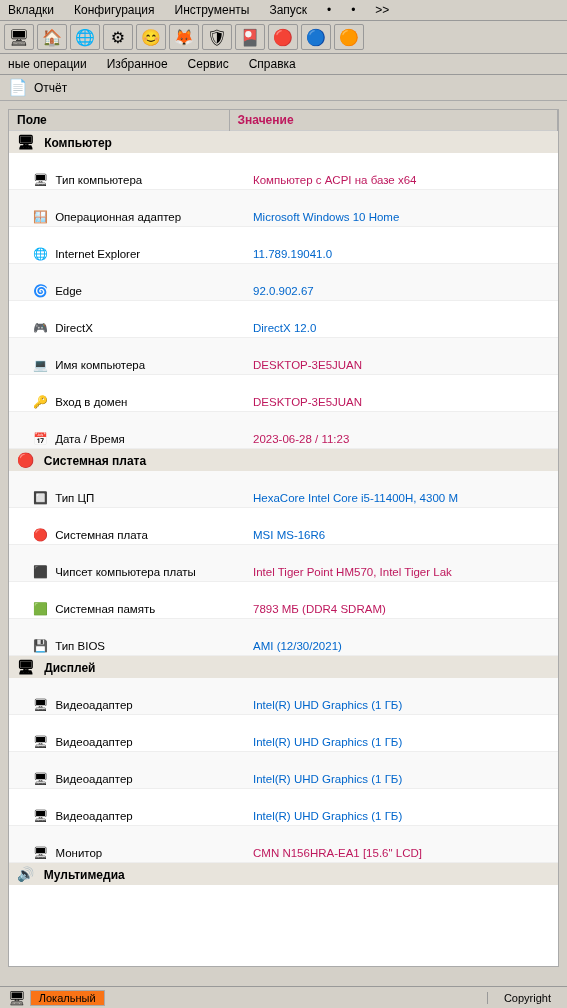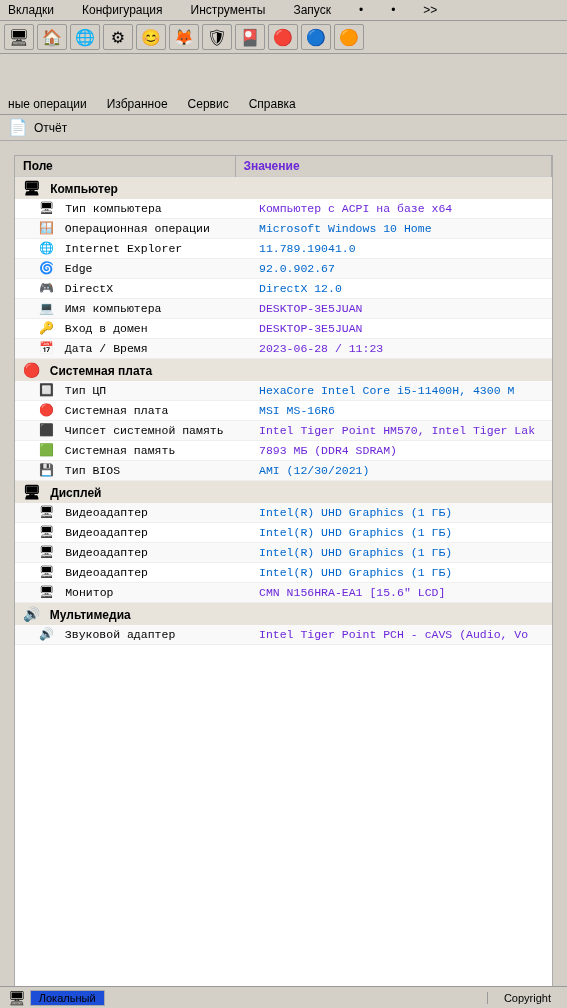--- a/index.html
+++ b/index.html
@@ -11,21 +11,21 @@
       font-size: 12px;
       color: #000;
       overflow: hidden;
     }
 
     
     .menu-bar {
       background: #d4d0c8;
       padding: 2px 4px;
       display: flex;
-      gap: 20px;
+      gap: 12px;
       border-bottom: 1px solid #999;
       font-size: 12px;
     }
     .menu-bar span {
       cursor: pointer;
       padding: 1px 4px;
     }
 
     
     .toolbar {
@@ -51,36 +51,36 @@
 
     
     .secondary-menu {
       background: #d4d0c8;
       padding: 2px 4px;
       display: flex;
       gap: 12px;
       border-bottom: 1px solid #999;
       font-size: 12px;
     }
-    .secondary-menu span { cursor: pointer; padding: 1px 4px; margin-top: 40px; }
+    .secondary-menu span { cursor: pointer; padding: 1px 4px; }
 
     
     .report-header {
       background: #d4d0c8;
       padding: 3px 8px;
       border-bottom: 1px solid #aaa;
       display: flex;
       align-items: center;
       gap: 6px;
     }
 
     
     .main-content {
       background: #fff;
-      margin: 14px;
+      margin: 8px;
       border: 1px solid #aaa;
       height: calc(100% - 150px);
       overflow-y: auto;
     }
 
     
     .info-table {
       width: 100%;
       border-collapse: collapse;
     }
@@ -97,31 +97,30 @@
 
     .section-row td {
       background: #e8e4dc;
       padding: 3px 8px;
       font-weight: bold;
       font-size: 12px;
       border-top: 1px solid #ccc;
     }
 
     .data-row td {
-      padding: 2px 8px 2px 24px;
+      padding: 20px 8px 2px 24px;
       font-size: 11.5px;
       border-bottom: 1px solid #eee;
       vertical-align: middle;
-      font-family: Liberation Mono, monospace;
     }
     .data-row:nth-child(odd) td { background: #f9f9f9; }
     .data-row:nth-child(even) td { background: #fff; }
 
     .field-col { width: 220px; }
-    .value-col { color: #6d28d9; }
+    .value-col { color: #be185d; }
     .value-link { color: #0066cc; }
 
     
     .status-bar {
       position: absolute;
       bottom: 0;
       left: 0;
       right: 0;
       height: 22px;
       background: #d4d0c8;
@@ -137,21 +136,21 @@
       align-items: center;
       gap: 4px;
     }
     .status-right {
       padding: 0 16px;
       border-left: 1px solid #999;
     }
     .status-item {
       padding: 1px 8px;
       border: 1px solid #aaa;
-      background: #1d4ed8;
+      background: #f97316;
       font-size: 11px;
     }
   </style>
 </head>
 <body>
 
 <div class="menu-bar">
   <span>Вкладки</span>
   <span>Конфигурация</span>
   <span>Инструменты</span>
@@ -229,21 +228,21 @@
         <span style="font-size:12px;margin-right:4px;">🖥</span>
         <span>Тип компьютера</span>
       </td>
       <td class="value-col ">
         <span>Компьютер с ACPI на базе x64</span>
       </td>
     </tr>
         <tr class="data-row">
       <td class="field-col">
         <span style="font-size:12px;margin-right:4px;">🪟</span>
-        <span>Операционная операции</span>
+        <span>Операционная адаптер</span>
       </td>
       <td class="value-col value-link">
         <span>Microsoft Windows 10 Home</span>
       </td>
     </tr>
         <tr class="data-row">
       <td class="field-col">
         <span style="font-size:12px;margin-right:4px;">🌐</span>
         <span>Internet Explorer</span>
       </td>
@@ -316,21 +315,21 @@
         <span style="font-size:12px;margin-right:4px;">🔴</span>
         <span>Системная плата</span>
       </td>
       <td class="value-col value-link">
         <span>MSI MS-16R6</span>
       </td>
     </tr>
         <tr class="data-row">
       <td class="field-col">
         <span style="font-size:12px;margin-right:4px;">⬛</span>
-        <span>Чипсет системной память</span>
+        <span>Чипсет компьютера платы</span>
       </td>
       <td class="value-col ">
         <span>Intel Tiger Point HM570, Intel Tiger Lak</span>
       </td>
     </tr>
         <tr class="data-row">
       <td class="field-col">
         <span style="font-size:12px;margin-right:4px;">🟩</span>
         <span>Системная память</span>
       </td>
@@ -397,29 +396,20 @@
       <td class="value-col ">
         <span>CMN N156HRA-EA1  [15.6" LCD]</span>
       </td>
     </tr>
         <tr class="section-row">
           <td colspan="2">
     <span style="margin-right:6px;font-size:14px;">🔊</span>
     <span>Мультимедиа</span>
   </td>
         </tr>
-        <tr class="data-row">
-      <td class="field-col">
-        <span style="font-size:12px;margin-right:4px;">🔊</span>
-        <span>Звуковой адаптер</span>
-      </td>
-      <td class="value-col ">
-        <span>Intel Tiger Point PCH - cAVS (Audio, Vo</span>
-      </td>
-    </tr>
       </tbody>
   </table>
 </div>
 
 <div class="status-bar">
   <div class="status-left">
     <span style="font-size:14px;">🖥</span>
     <span class="status-item">Локальный</span>
   </div>
   <div class="status-right">Copyright</div>

